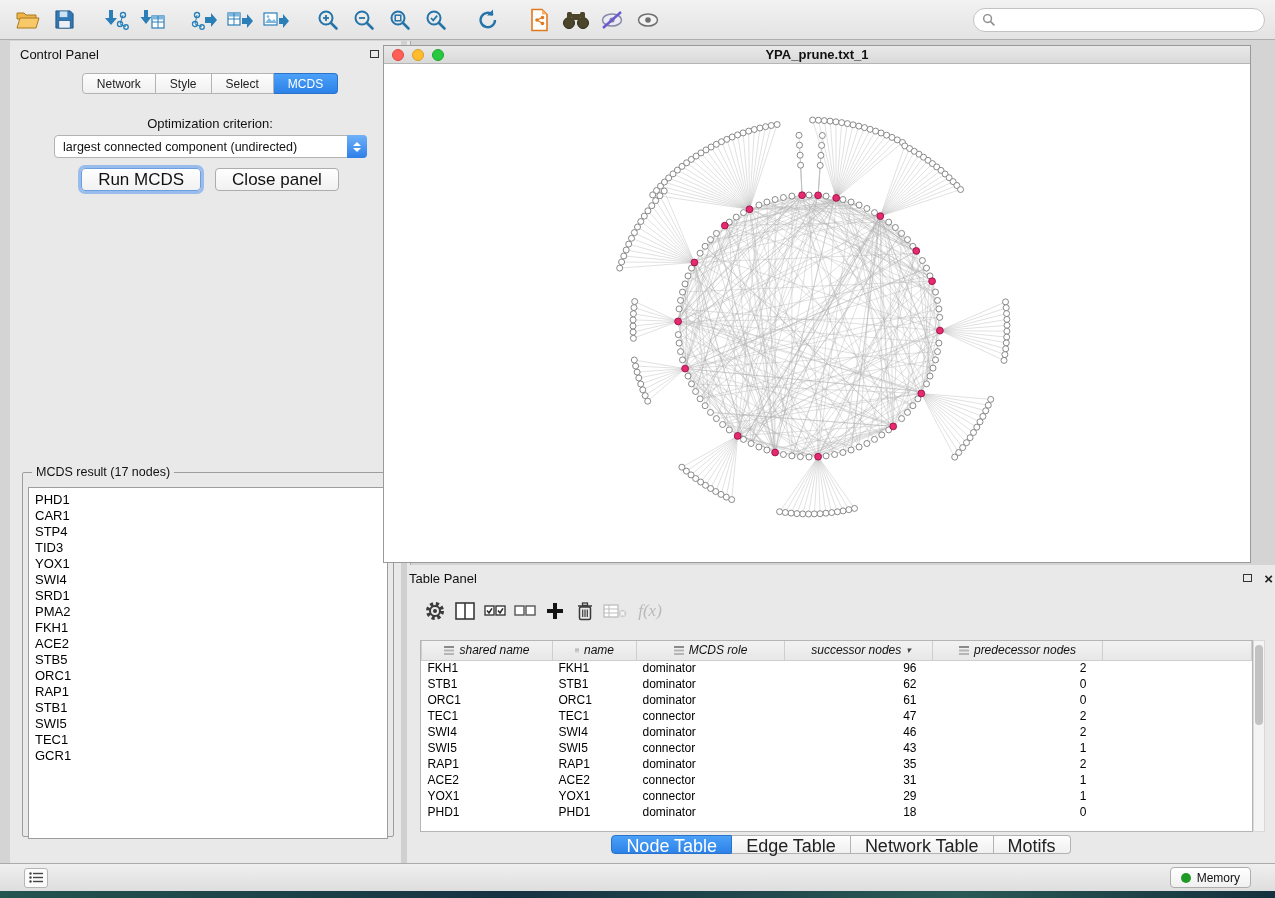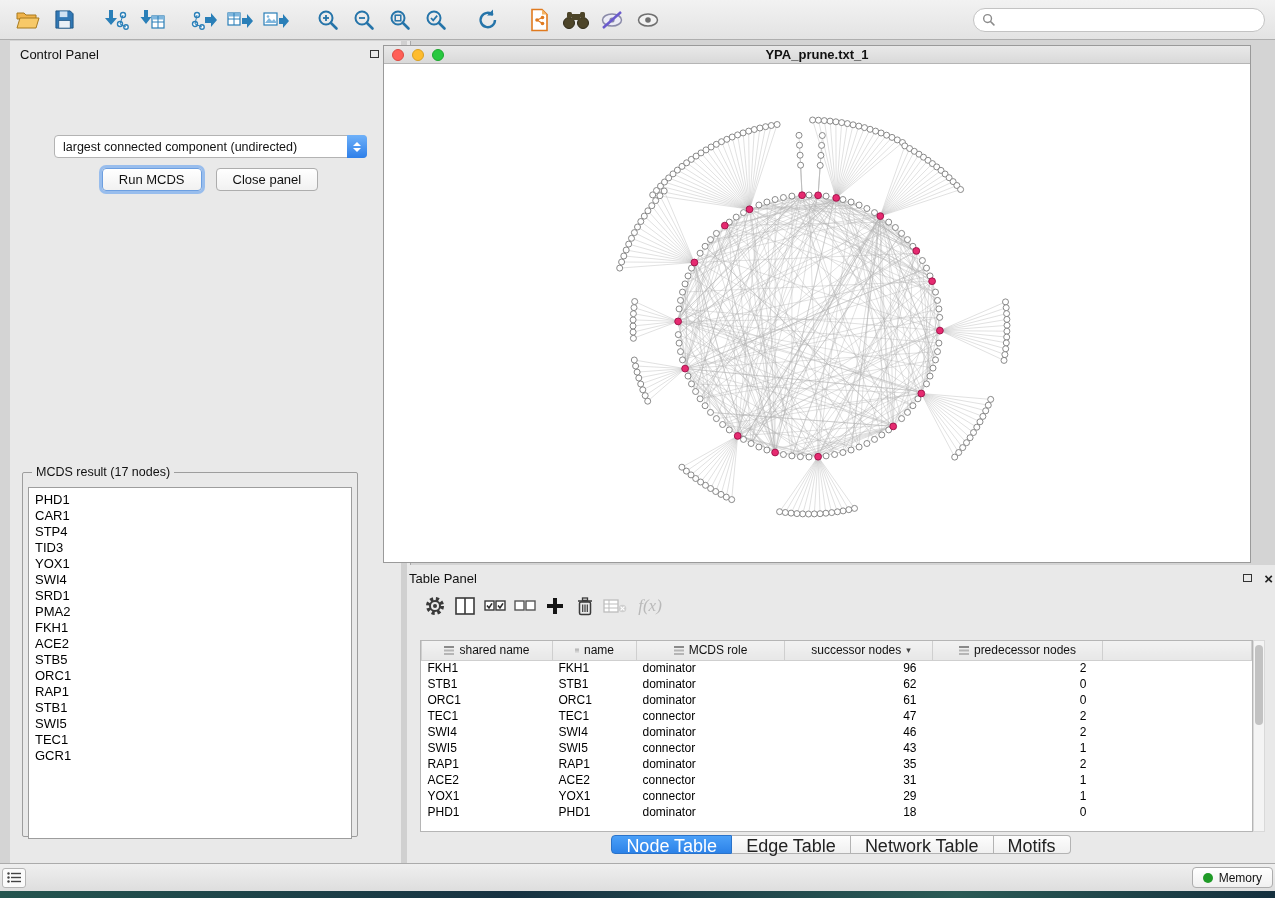--- a/index.html
+++ b/index.html
@@ -38,25 +38,25 @@
   .combo { position:absolute; left:44px; top:94px; width:313px; height:23px; background:#fff;
     border:1px solid #b3b3b3; border-radius:4px; display:flex; align-items:center; cursor:pointer; }
   .combo .combo-text { flex:1; font-size:12.5px; padding-left:8px; color:#111; white-space:nowrap; overflow:hidden; }
   .combo-cap { width:20px; height:23px; margin:-1px -1px -1px 0; border-radius:0 4px 4px 0;
     background:linear-gradient(#6fb1f9,#2e7fe9); display:flex; flex-direction:column; align-items:center; justify-content:center; gap:2px; }
   .combo-cap i { width:0; height:0; border-left:4px solid transparent; border-right:4px solid transparent; display:block; }
   .combo-cap i.up { border-bottom:4px solid #fff; }
   .combo-cap i.dn { border-top:4px solid #fff; }
 
   .btn-row { position:absolute; left:0; top:127px; width:100%; display:flex; justify-content:center; gap:14px; }
-  .mac-btn { height:23px; padding:0 16px; font-size:13px; color:#111; background:linear-gradient(#ffffff,#f1f1f1);
+  .mac-btn { height:23px; padding:0 16px; font-size:17px; color:#111; background:linear-gradient(#ffffff,#f1f1f1);
     border:1px solid #adadad; border-radius:4px; cursor:pointer; }
   .mac-btn.focused { box-shadow:0 0 0 3px rgba(98,160,240,0.6); border-color:#6d9fe0; }
 
-  .result-box { position:absolute; left:12px; top:424px; width:336px; height:372px;
+  .result-box { position:absolute; left:12px; top:424px; width:372px; height:372px;
     border:1px solid #9d9d9d; border-radius:2px; padding:8px 5px 5px 5px; }
   .result-box legend { font-size:12.5px; padding:0 4px; margin-left:4px; color:#111; }
   .result-list { width:100%; height:352px; background:#fff; border:1px solid #9d9d9d;
     overflow:hidden; list-style:none; padding:4px 6px; }
   .result-list li { font-size:13px; line-height:16px; color:#000; }
 
   
   .v-splitter { position:absolute; left:401px; top:41px; width:6px; height:822px; background:#d0d0d0; cursor:col-resize; }
   .v-splitter .nub { position:absolute; left:0px; top:408px; width:6px; height:24px;
     display:flex; flex-direction:column; align-items:center; justify-content:center; gap:3px; }
@@ -72,45 +72,45 @@
   .lights { display:flex; gap:8px; margin-left:8px; }
   .light { width:12px; height:12px; border-radius:50%; display:inline-block; cursor:pointer; }
   .light.red { background:#ff5f57; border:1px solid #dd4a42; }
   .light.yellow { background:#febc2e; border:1px solid #d9a022; }
   .light.green { background:#28c840; border:1px solid #1da82f; }
   .net-title { position:absolute; left:0; right:0; text-align:center; font-size:13px; font-weight:bold; color:#111; }
   .net-canvas { width:866px; height:498px; background:#fff; }
 
   
   .table-panel { position:absolute; left:407px; top:565px; width:868px; height:298px; background:#e9e9e9; }
-  .tp-toolbar { position:absolute; left:13px; top:26px; height:40px; display:flex; align-items:flex-start; gap:0; }
+  .tp-toolbar { position:absolute; left:13px; top:26px; height:40px; display:flex; align-items:center; gap:0; }
   .tpbtn { width:30px; height:30px; border:none; background:transparent; display:flex; align-items:center; justify-content:center; cursor:pointer; }
   .fx { font-family:"Liberation Serif", serif; font-style:italic; font-size:17px; color:#b9b9b9; }
 
   .table-wrap { position:absolute; left:13px; top:75px; width:833px; height:192px; background:#fff;
     border:1px solid #b5b5b5; overflow:hidden; }
   table.node-table { border-collapse:collapse; width:100%; table-layout:fixed; }
   .node-table th { background:linear-gradient(#f2f2f2,#e7e7e7); border:1px solid #cfcfcf; border-top:none;
-    font-size:12px; font-weight:normal; color:#111; height:19px; padding:0 22px; white-space:nowrap; }
+    font-size:12px; font-weight:normal; color:#111; height:19px; padding:0 22px; white-space:nowrap;font-style:italic; }
   .node-table td { font-size:12px; color:#000; height:16px; padding:0 6px; white-space:nowrap; overflow:hidden; }
   .node-table td.num { text-align:right; padding-right:16px; }
   .th-inner { display:flex; align-items:center; justify-content:center; gap:5px; }
   .mini-grid { display:inline-block; width:10px; height:9px; }
   .sort-chev { font-size:9px; color:#444; }
 
   .tscroll { position:absolute; right:10px; top:75px; width:12px; height:192px; background:#f4f4f4; border:1px solid #d9d9d9; }
   .tscroll .thumb { position:absolute; left:1px; top:4px; width:8px; height:80px; background:#c2c2c2; border-radius:4px; }
 
   .tp-tabs { position:absolute; left:0; right:0; top:270px; display:flex; justify-content:center; }
   .tp-tabs .seg { height:19px; font-size:18px; }
 
   
   .status-bar { position:absolute; left:0; top:863px; width:100%; height:28px;
     background:linear-gradient(#efefef,#dedede); border-top:1px solid #ababab;
-    display:flex; align-items:center; padding:0 2px; }
+    display:flex; align-items:center; padding:0 24px; }
   .hamburger-btn { width:24px; height:20px; background:#fbfbfb; border:1px solid #b5b5b5; border-radius:3px;
     display:flex; align-items:center; justify-content:center; cursor:pointer; }
   .memory-btn { margin-left:auto; height:21px; padding:0 10px; background:linear-gradient(#ffffff,#f0f0f0);
     border:1px solid #adadad; border-radius:4px; font-size:12px; color:#111; display:flex; align-items:center; gap:6px; cursor:pointer; }
   .green-dot { width:10px; height:10px; border-radius:50%; background:#1f9a27; display:inline-block; }
 
   .desktop-strip { position:absolute; left:0; top:891px; width:100%; height:7px;
     background:linear-gradient(90deg,#24554f,#173242 40%,#2a5a55 75%,#15303e); }
 </style>
 </head>
@@ -262,21 +262,28 @@
   </div>
 
   <div class="control-panel">
     <div class="panel-header">
       <span>Control Panel</span>
       <span class="spacer"></span>
       <span class="float-icon"></span>
       <span class="close-x">×</span>
     </div>
 
-
+    <div class="seg-tabs">
+      <button class="seg first">Network</button>
+      <button class="seg">Style</button>
+      <button class="seg">Select</button>
+      <button class="seg last active">MCDS</button>
+    </div>
+
+    <div class="opt-label">Optimization criterion:</div>
 
     <div class="combo">
       <span class="combo-text">largest connected component (undirected)</span>
       <span class="combo-cap">
           <i class="up"></i>
           <i class="dn"></i>
         </span>
     </div>
 
     <div class="btn-row">

